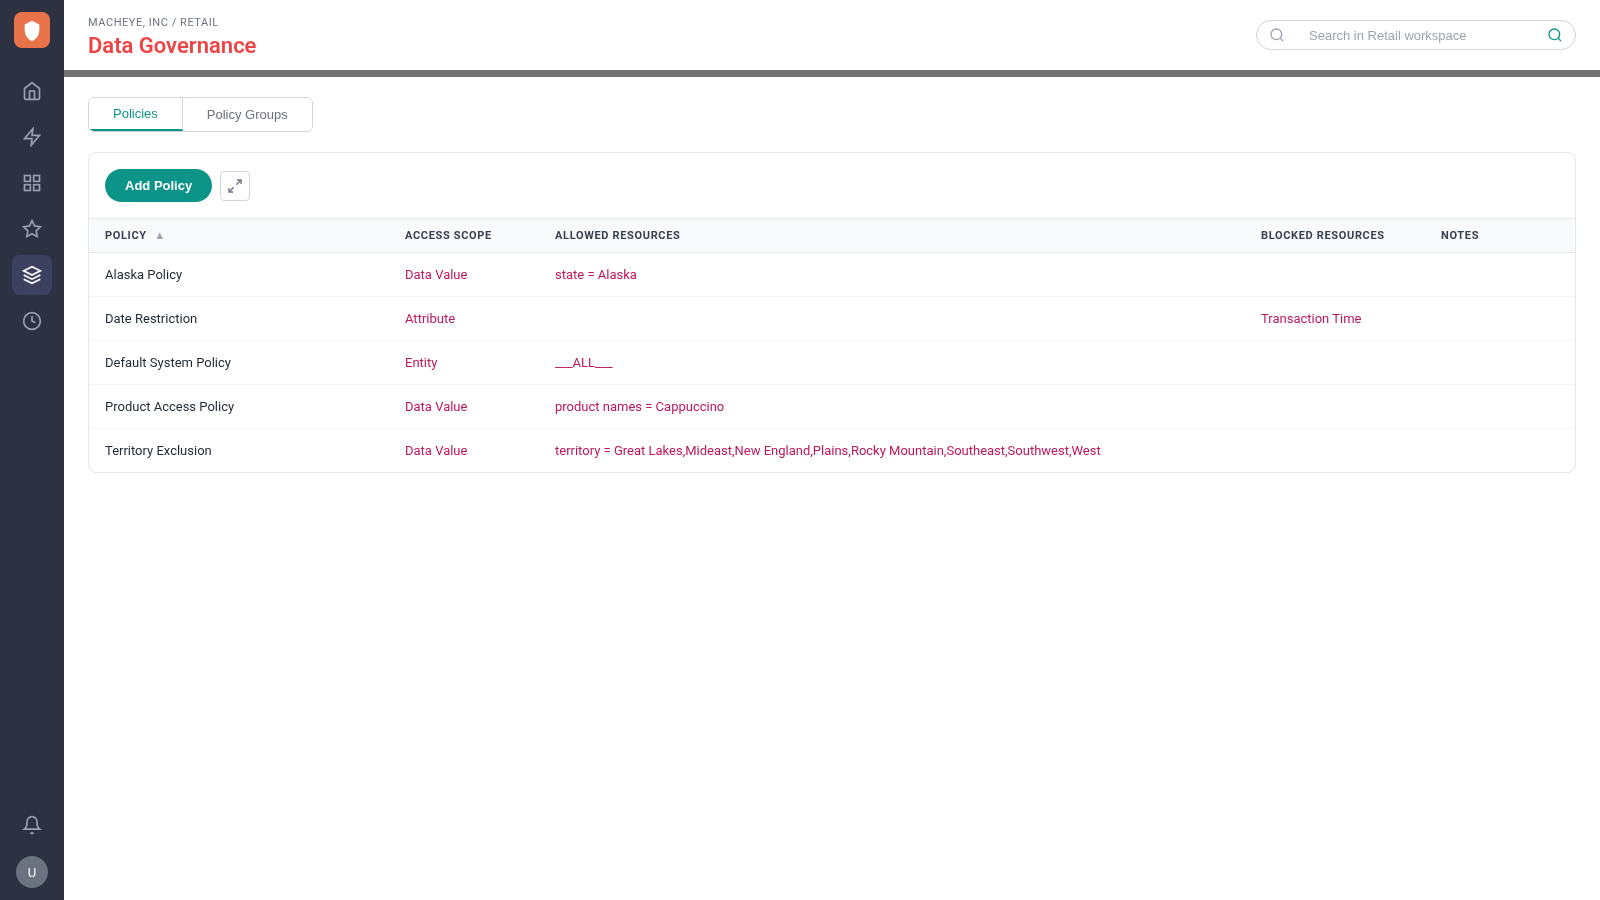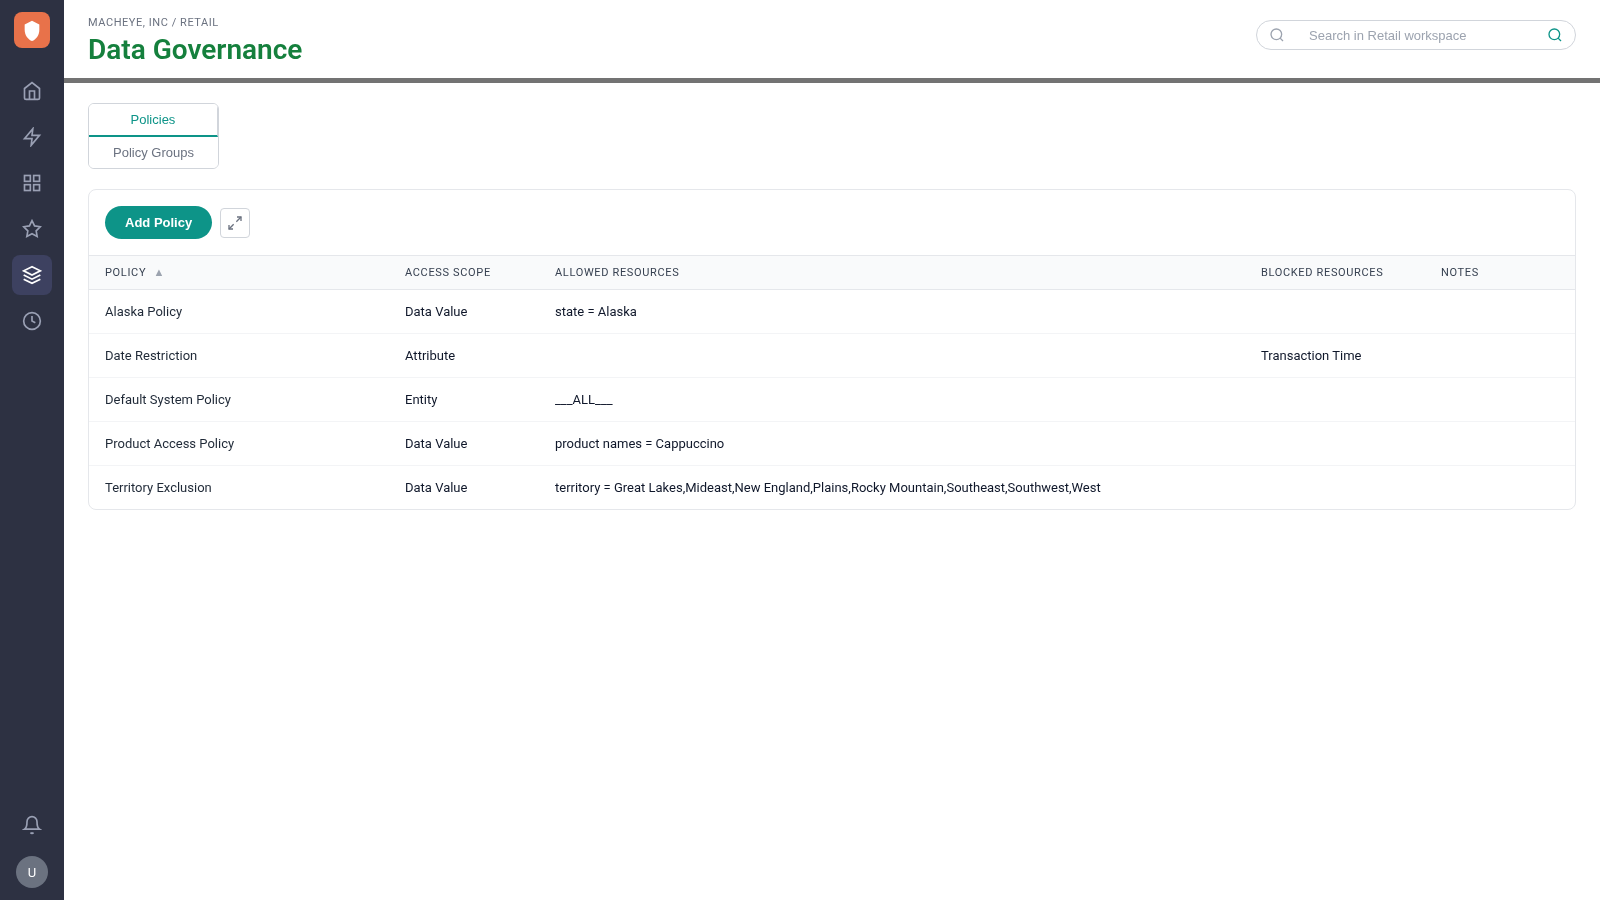--- a/index.html
+++ b/index.html
@@ -52,38 +52,38 @@
       flex: 1;
       display: flex;
       flex-direction: column;
       overflow: hidden;
       background: #fff;
     }
 
     
     #header {
       padding: 16px 24px 12px 24px;
-      border-bottom: 5px solid #737373;
+      border-bottom: 7px solid #737373;
       display: flex;
       align-items: flex-start;
       justify-content: space-between;
       background: #fff;
     }
     .header-left {}
     .breadcrumb {
       font-size: 11px;
       color: #6b7280;
       text-transform: uppercase;
       letter-spacing: 0.05em;
       margin-bottom: 4px;
     }
     .page-title {
-      font-size: 28px;
+      font-size: 22px;
       font-weight: 600;
-      color: #15803d;
+      color: #ef4444;
     }
     .header-right {
       display: flex; align-items: center; gap: 8px;
       margin-top: 4px;
     }
     .search-box {
       display: flex; align-items: center;
       border: 1px solid #d1d5db;
       border-radius: 20px;
       padding: 6px 12px;
@@ -110,21 +110,20 @@
     }
 
     
     .tabs {
       display: flex; gap: 0;
       margin-bottom: 20px;
       border: 1px solid #d1d5db;
       border-radius: 6px;
       overflow: hidden;
       width: fit-content;
-      flex-direction: column;
     }
     .tab {
       padding: 8px 24px;
       font-size: 13px;
       font-weight: 500;
       cursor: pointer;
       background: #fff;
       color: #6b7280;
       border: none;
     }
@@ -182,40 +181,40 @@
       border-collapse: collapse;
     }
     thead tr {
       border-top: 1px solid #e5e7eb;
       border-bottom: 1px solid #e5e7eb;
     }
     thead th {
       padding: 10px 16px;
       text-align: left;
       font-size: 11px;
-      font-weight: 400;
+      font-weight: 700;
       color: #374151;
       text-transform: uppercase;
       letter-spacing: 0.06em;
       background: #f9fafb;
     }
     thead th.policy-col { width: 300px; }
     thead th.scope-col { width: 150px; margin-top: 34px; }
     thead th.allowed-col { }
     thead th.blocked-col { width: 180px; }
     thead th.notes-col { width: 150px; margin-top: 24px; }
     .sort-icon { display: inline; margin-left: 4px; color: #9ca3af; }
     tbody tr {
       border-bottom: 1px solid #f3f4f6;
     }
     tbody tr:last-child { border-bottom: none; }
     tbody td {
       padding: 14px 16px;
       font-size: 13px;
-      color: #0f172a;
+      color: #be185d;
       vertical-align: top;
     }
     .policy-name { color: #1f2937; font-weight: 400; }
   </style>
 </head>
 <body>
 
 <div id="sidebar">
   <div class="sidebar-logo">
     <svg viewBox="0 0 24 24">

